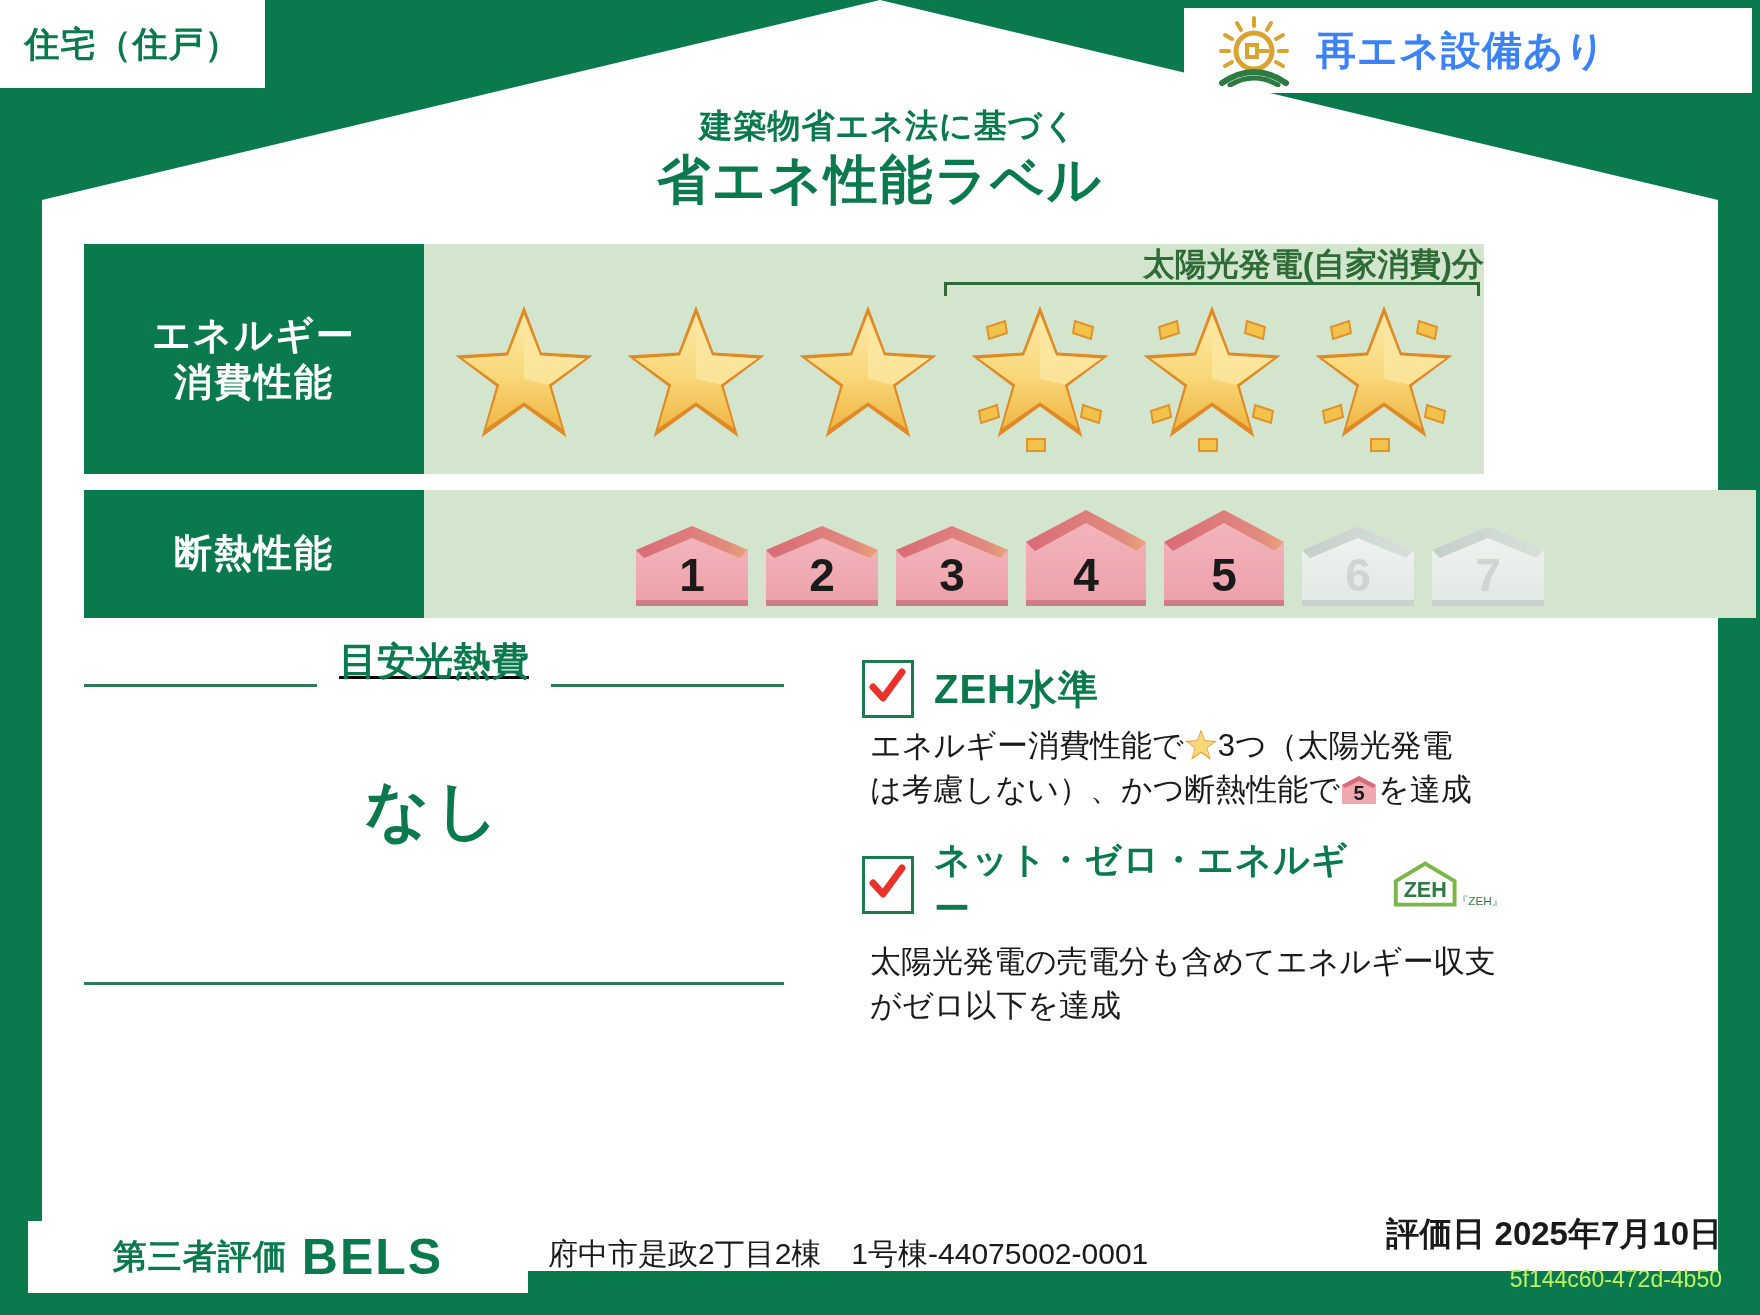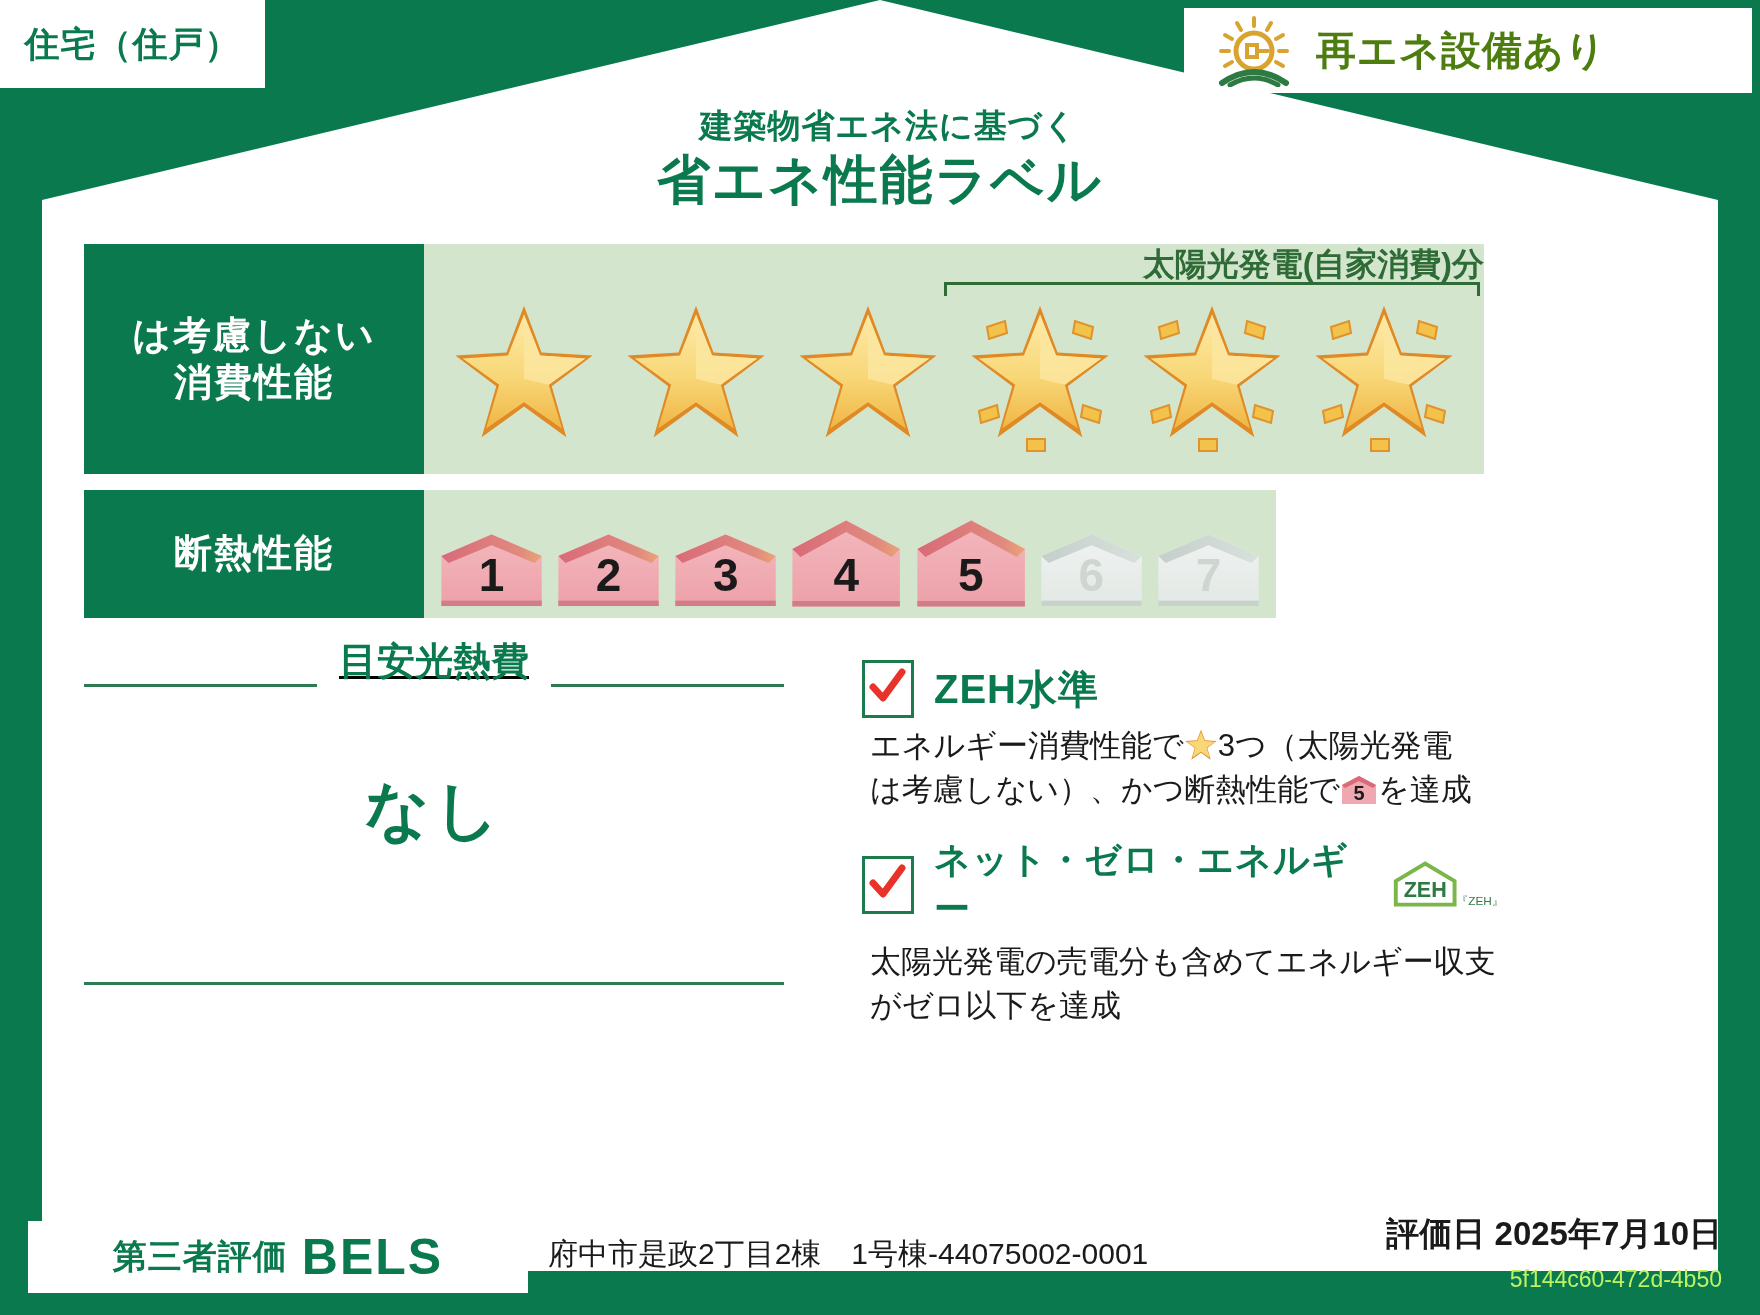--- a/index.html
+++ b/index.html
@@ -28,35 +28,35 @@
   .badge-jutaku span{
     color:#0a7a4e;font-size:35px;font-weight:bold;letter-spacing:1px;
   }
   .badge-saiene{
     position:absolute;right:8px;top:8px;width:568px;height:85px;
     background:#ffffff;display:flex;align-items:center;
     z-index:6;padding-left:0px;box-sizing:border-box;
   }
   .saiene-icon{width:96px;height:72px;margin-left:22px;flex:none;}
   .badge-saiene span{
-    color:#4d7c0f;font-size:40px;font-weight:bold;margin-left:14px;letter-spacing:1px;
+    color:#3b82f6;font-size:40px;font-weight:bold;margin-left:14px;letter-spacing:1px;
   }
   
   .title-sub{
     position:absolute;left:0;right:0;top:104px;text-align:center;
     color:#0a7a4e;font-size:33px;font-weight:bold;letter-spacing:1px;z-index:5;margin-left:17px;
   }
   .title-main{
     position:absolute;left:0;right:0;top:145px;text-align:center;
     color:#0a7a4e;font-size:53px;font-weight:bold;letter-spacing:2px;z-index:5;
   }
   
   .row{position:absolute;display:flex;align-items:stretch;z-index:5;}
   .row-energy{left:84px;top:244px;width:1400px;height:230px;}
-  .row-insul{left:84px;top:490px;width:1192px;height:128px;}
+  .row-insul{left:84px;top:490px;width:1672px;height:128px;}
   .row-key{
     width:340px;background:#0a7a4e;color:#ffffff;
     display:flex;flex-direction:column;align-items:center;justify-content:center;
     font-size:38px;font-weight:bold;line-height:1.25;letter-spacing:2px;
   }
   .row-val{flex:1;background:#d3e6cd;position:relative;}
   
   .stars-wrap{
     position:absolute;left:0;right:0;bottom:6px;top:34px;
     display:flex;align-items:center;justify-content:space-around;padding:0 14px;
@@ -171,21 +171,21 @@
       <path d="M24 70 Q48 56 72 70" fill="none" stroke="#2e7a43" stroke-width="5" stroke-linecap="round"></path>
     </svg>
     <span>再エネ設備あり</span>
   </div>
 
   <div class="title-sub">建築物省エネ法に基づく</div>
   <div class="title-main">省エネ性能ラベル</div>
 
   <div class="row row-energy">
     <div class="row-key">
-      <div>は考慮しない</div>
+      <div>エネルギー</div>
       <div>消費性能</div>
     </div>
     <div class="row-val">
       <div class="solar-label">太陽光発電(自家消費)分</div>
       <div class="solar-bracket">
           <div class="rcap"></div>
         </div>
 
       <div class="stars-wrap">
 

